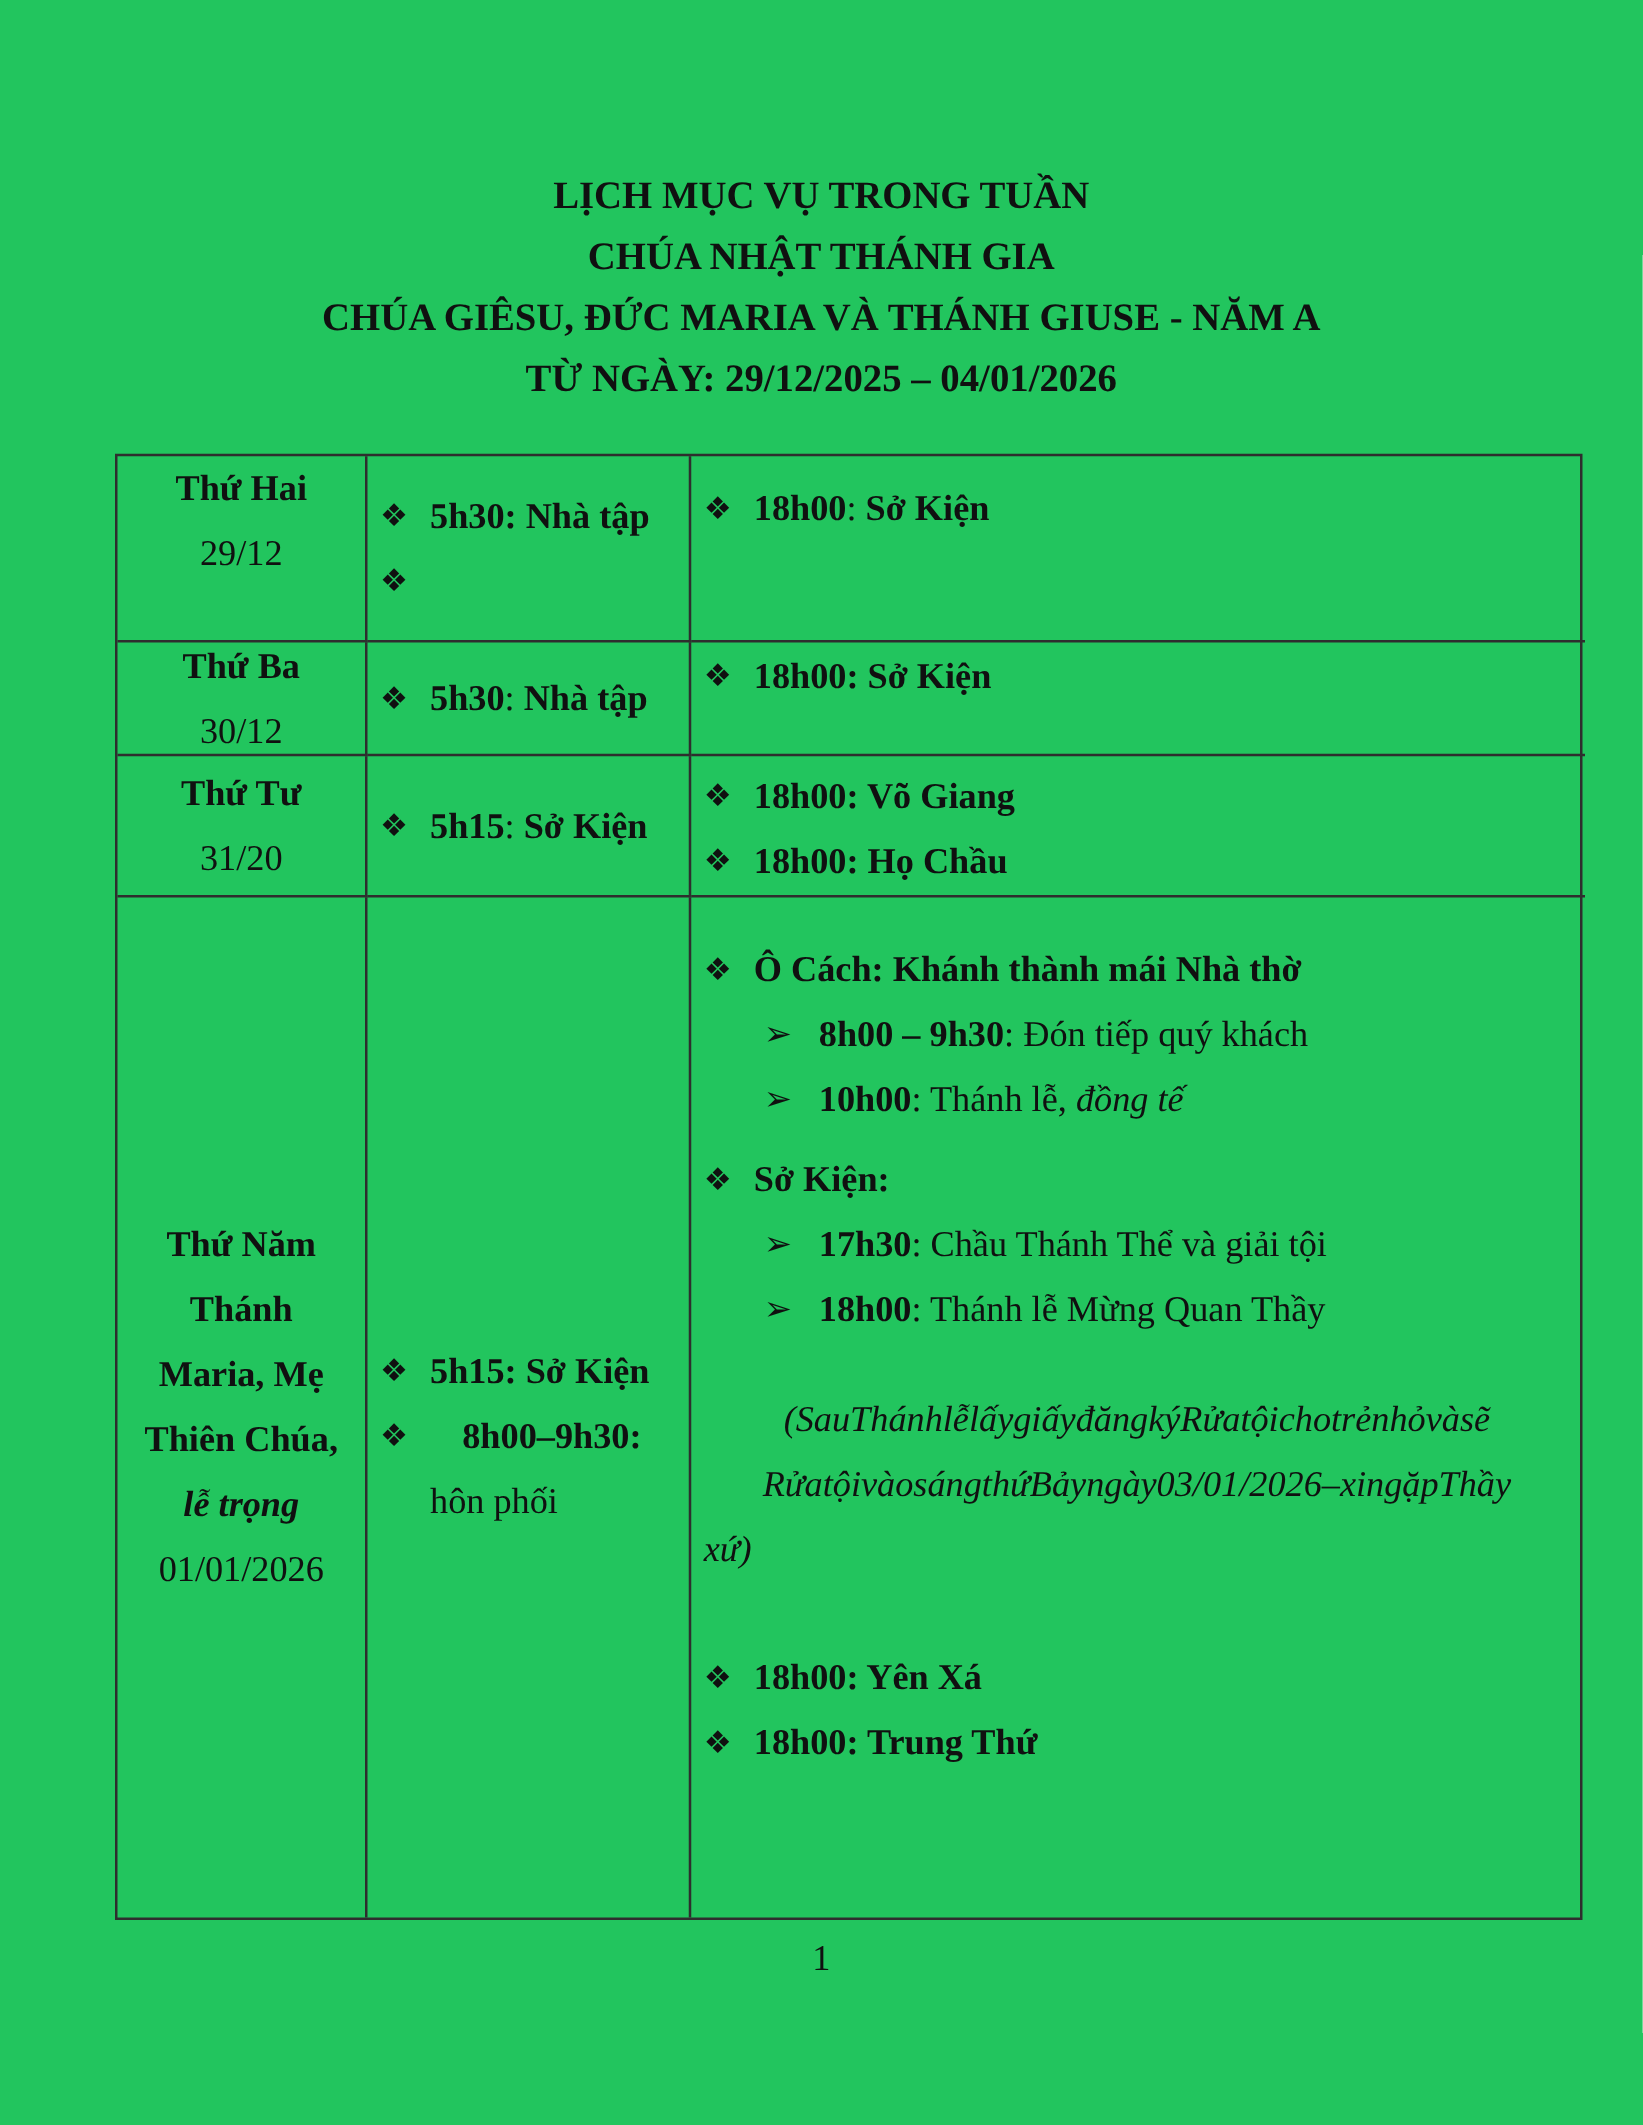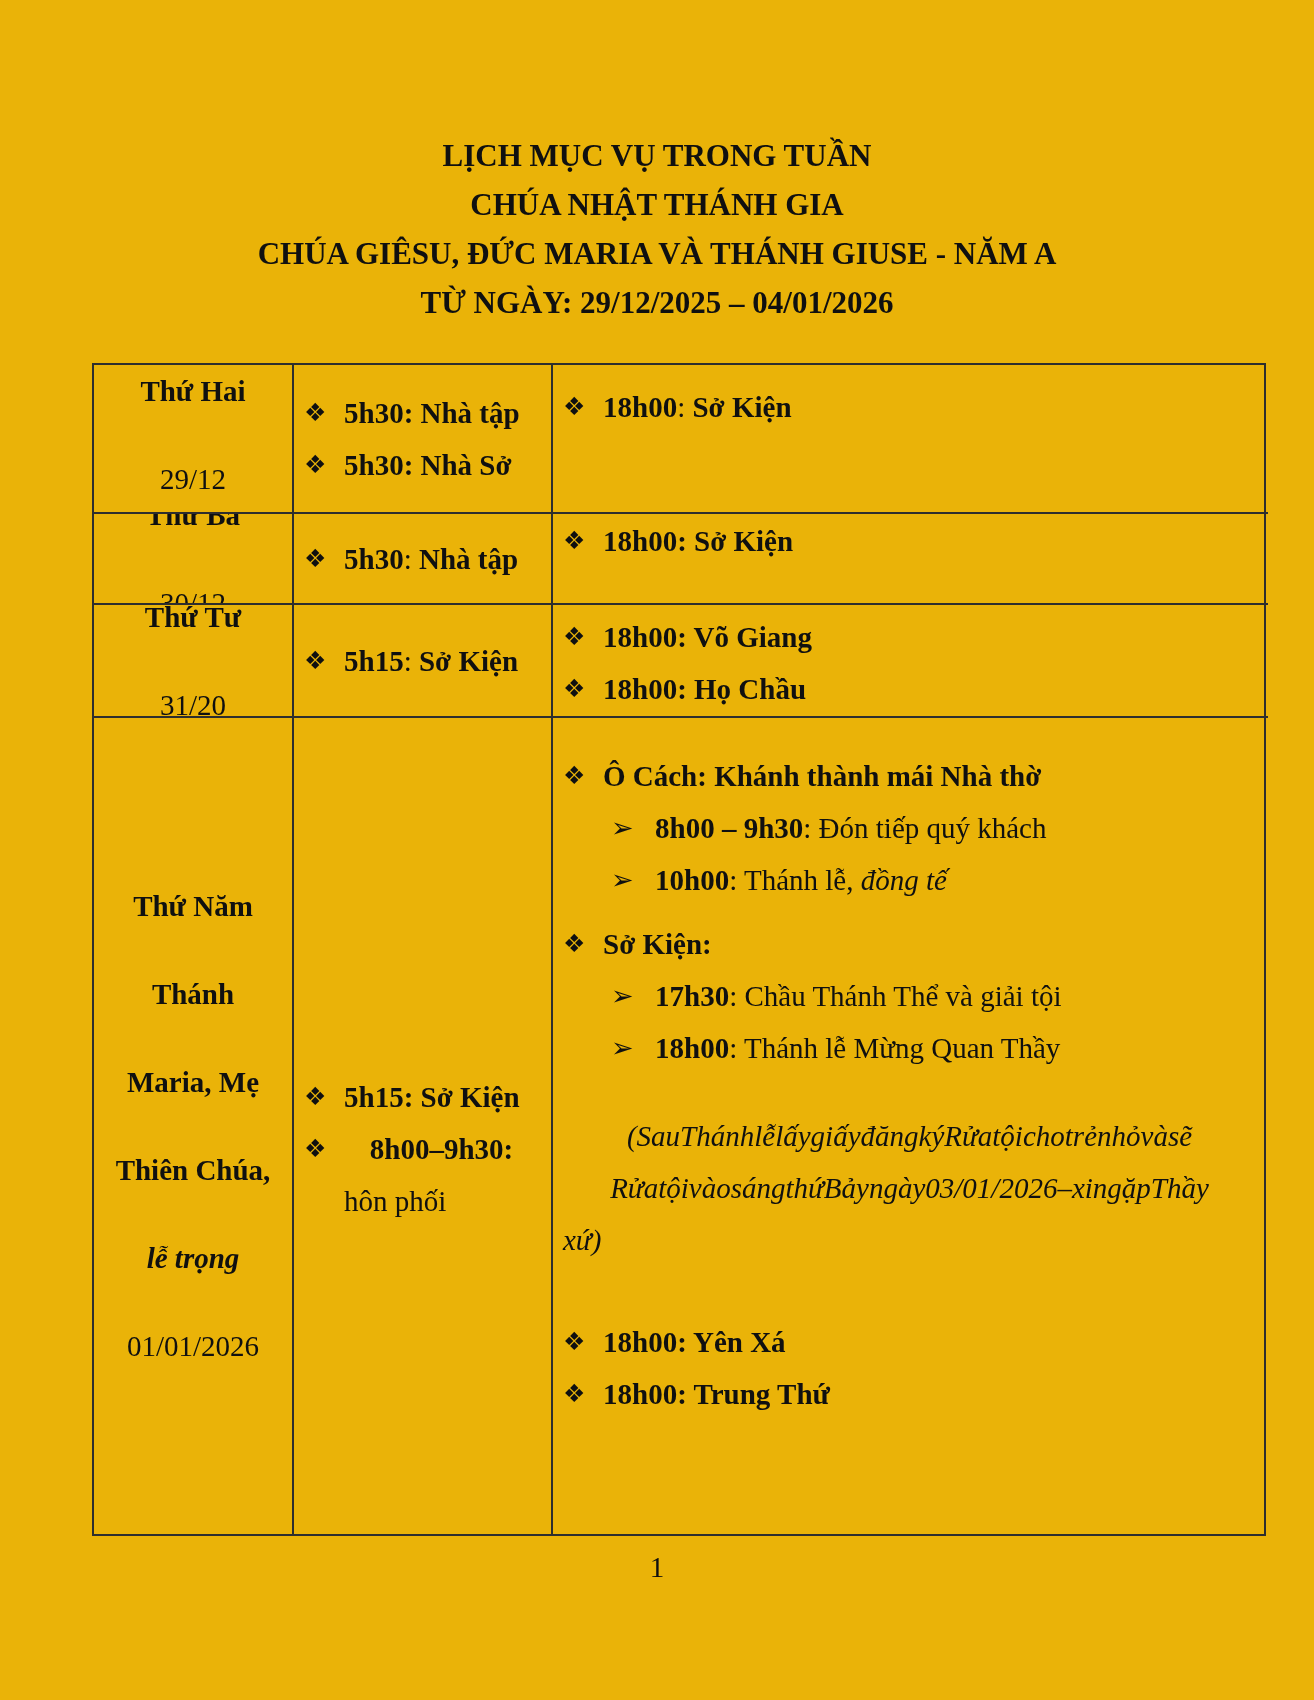--- a/index.html
+++ b/index.html
@@ -1,35 +1,35 @@
 <!DOCTYPE html>
 <html><head>
 <meta charset="utf-8">
 <style>
   html,body{margin:0;padding:0;background:#ffffff;}
   body{width:1314px;height:1700px;position:relative;overflow:hidden;
        font-family:"Liberation Serif","DejaVu Serif",serif;color:#101010;}
-  .page{position:absolute;inset:0;background:#eab308;}
+  .page{position:absolute;inset:0;background:#22c55e;}
 
   
   .title-block{position:absolute;left:92px;top:131px;width:1130px;text-align:center;}
   .title-line{font-weight:bold;font-size:31px;line-height:49px;white-space:nowrap;}
 
   
   .tbl{position:absolute;left:92px;top:363px;width:1174px;
        display:grid;grid-template-columns:200px 259px 715px;
        grid-template-rows:149px 91px 113px 816px;
        border:2px solid #2e2e2e;box-sizing:border-box;}
   .tcell{box-sizing:border-box;overflow:hidden;font-size:29px;}
   .br{border-right:2px solid #2e2e2e;}
   .bb{border-bottom:2px solid #2e2e2e;}
 
   
   .day{display:flex;flex-direction:column;align-items:center;justify-content:center;
-       text-align:center;line-height:46px;gap:36px;}
+       text-align:center;line-height:46px;}
   .day.r1{justify-content:flex-start;padding-top:0px;}
   .day.r4{line-height:51px;}
   .day .line{display:block;white-space:nowrap;}
 
   
   .events{padding-left:10px;padding-right:12px;}
   .mid.r1,.mid.r2,.mid.r3{display:flex;flex-direction:column;justify-content:center;}
   .mid.r4{display:flex;flex-direction:column;justify-content:center;padding-top:46px;}
   .right.r1{padding-top:16px;}
   .right.r2{padding-top:1px;}
@@ -68,21 +68,20 @@
         <div class="line dayline"><span class="seg b">Thứ Hai</span></div>
         <div class="line dayline"><span class="seg">29/12</span></div>
       </div>
     <div class="tcell events mid r1 br bb">
         <div class="line bullet">
           <span class="marker">❖</span>
           <span class="content"><span class="seg b">5h30: Nhà tập</span></span>
         </div>
         <div class="line bullet">
           <span class="marker">❖</span>
-          <span class="content"><span class="seg b">5h30: Nhà Sở</span></span>
         </div>
       </div>
     <div class="tcell events right r1 bb">
         <div class="line bullet">
           <span class="marker">❖</span>
           <span class="content"><span class="seg b">18h00</span><span class="seg">: </span><span class="seg b">Sở Kiện</span></span>
         </div>
       </div>
 
     <div class="tcell day r2 br bb">

